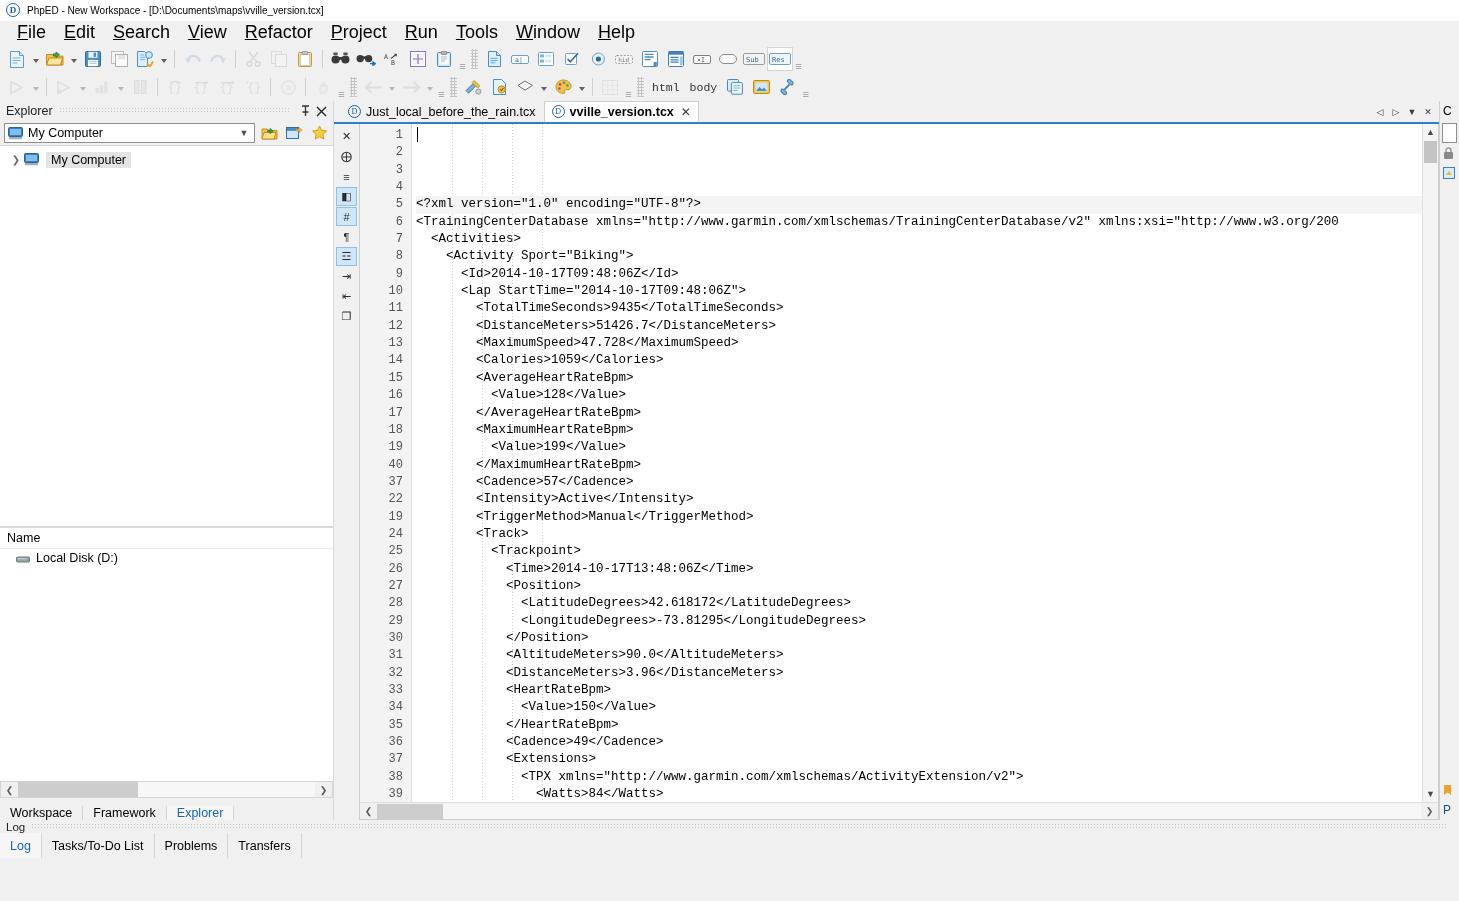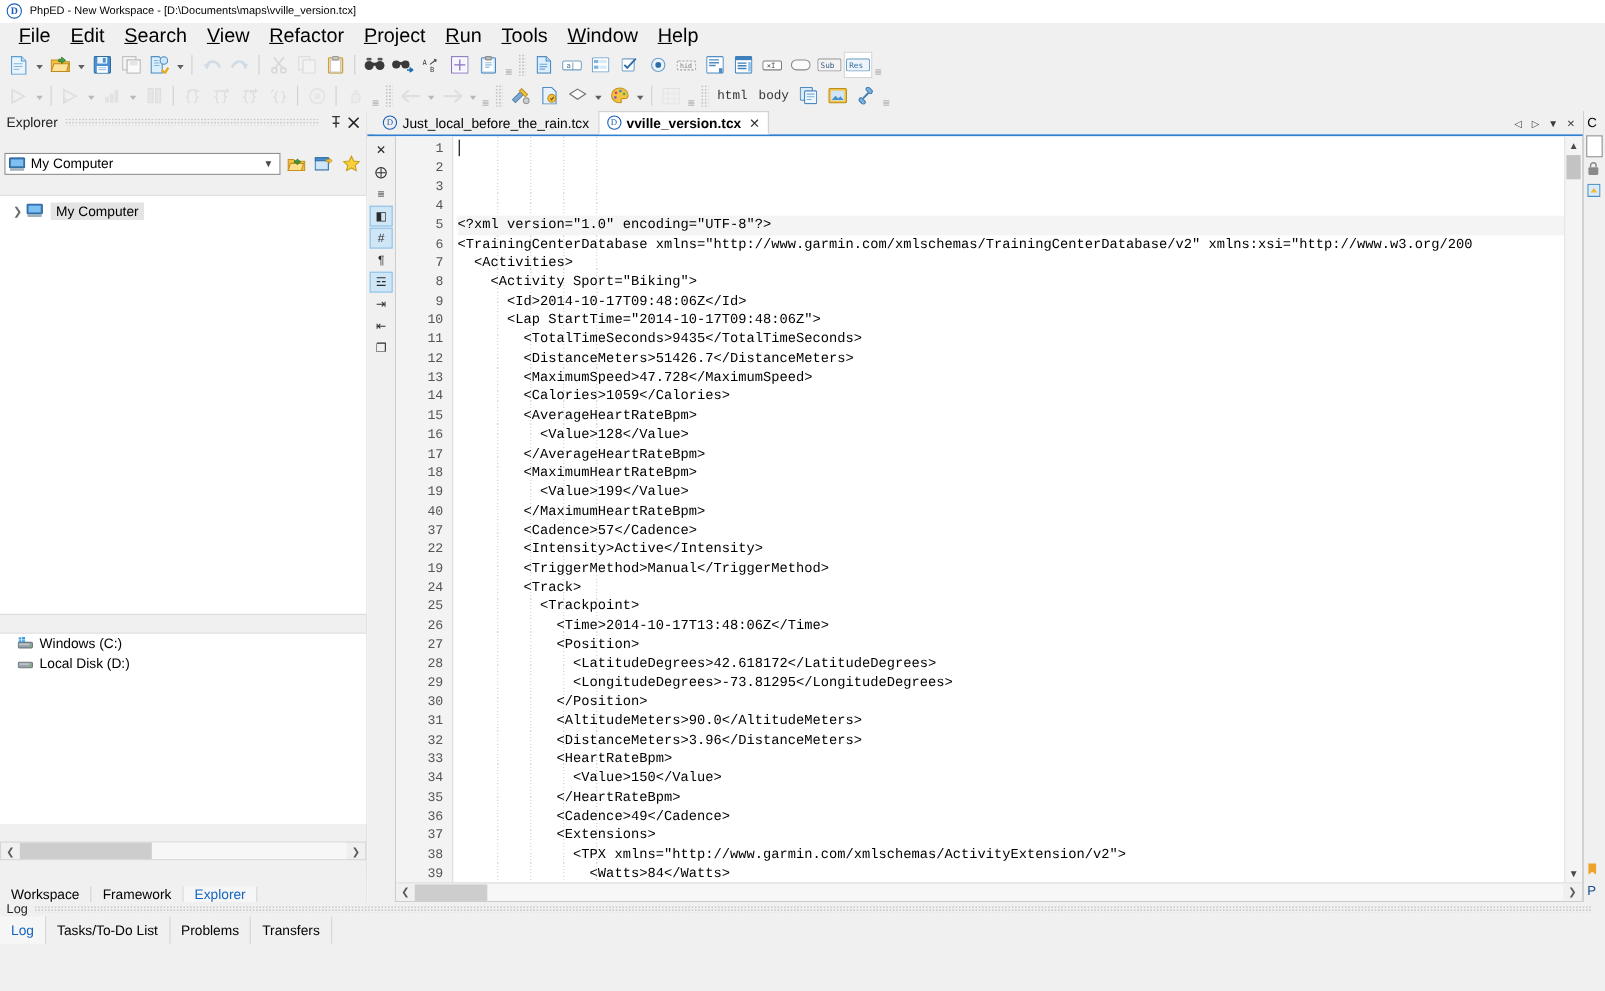--- a/index.html
+++ b/index.html
@@ -130,21 +130,20 @@
   }
 
   
   #left-dock {
     width: 334px;
     flex: 0 0 334px;
     display: flex;
     flex-direction: column;
     background: #f0f0f0;
     border-right: 1px solid #d9d9d9;
-    gap: 16px;
   }
   #explorer-header {
     height: 20px;
     display: flex;
     align-items: center;
     padding: 0 4px 0 6px;
     background: #f0f0f0;
   }
   #explorer-title { font-size: 12.5px; color: #222; white-space: nowrap; }
   .dotted-fill {
@@ -918,35 +917,22 @@
             <rect x="0.5" y="0.5" width="14" height="9" rx="1" fill="#3a7fc4" stroke="#31628f"></rect>
             <rect x="2" y="2" width="11" height="6" fill="#7ec0f0"></rect>
             <rect x="1" y="10" width="13" height="2.2" rx="0.6" fill="#9fb0bd"></rect>
           </svg>
         </span>
         <span class="tree-label">My Computer</span>
       </div>
     </div>
 
     <div id="explorer-list">
+      <div id="list-header">Name</div>
       <div id="list-rows">
-          <div class="list-row">
-            <span>
-              <svg width="14" height="12" viewBox="0 0 14 12">
-                <rect x="0.5" y="5" width="13" height="5" rx="1" fill="#9aa3ab" stroke="#71797f"></rect>
-                <rect x="1.6" y="6.2" width="9" height="1" fill="#cfd5d9"></rect>
-                <circle cx="12" cy="8.4" r="0.9" fill="#5fbf5f"></circle>
-                <rect x="1" y="0.4" width="2.4" height="2" fill="#3f9fe0"></rect>
-                <rect x="4" y="0" width="2.8" height="2.4" fill="#3f9fe0"></rect>
-                <rect x="1" y="3" width="2.4" height="1.8" fill="#3f9fe0"></rect>
-                <rect x="4" y="3" width="2.8" height="1.8" fill="#3f9fe0"></rect>
-              </svg>
-            </span>
-            <span>Windows (C:)</span>
-          </div>
           <div class="list-row">
             <span>
               <svg width="14" height="12" viewBox="0 0 14 12">
                 <rect x="0.5" y="5" width="13" height="5" rx="1" fill="#9aa3ab" stroke="#71797f"></rect>
                 <rect x="1.6" y="6.2" width="9" height="1" fill="#cfd5d9"></rect>
                 <circle cx="12" cy="8.4" r="0.9" fill="#5fbf5f"></circle>
               </svg>
             </span>
             <span>Local Disk (D:)</span>
           </div>

